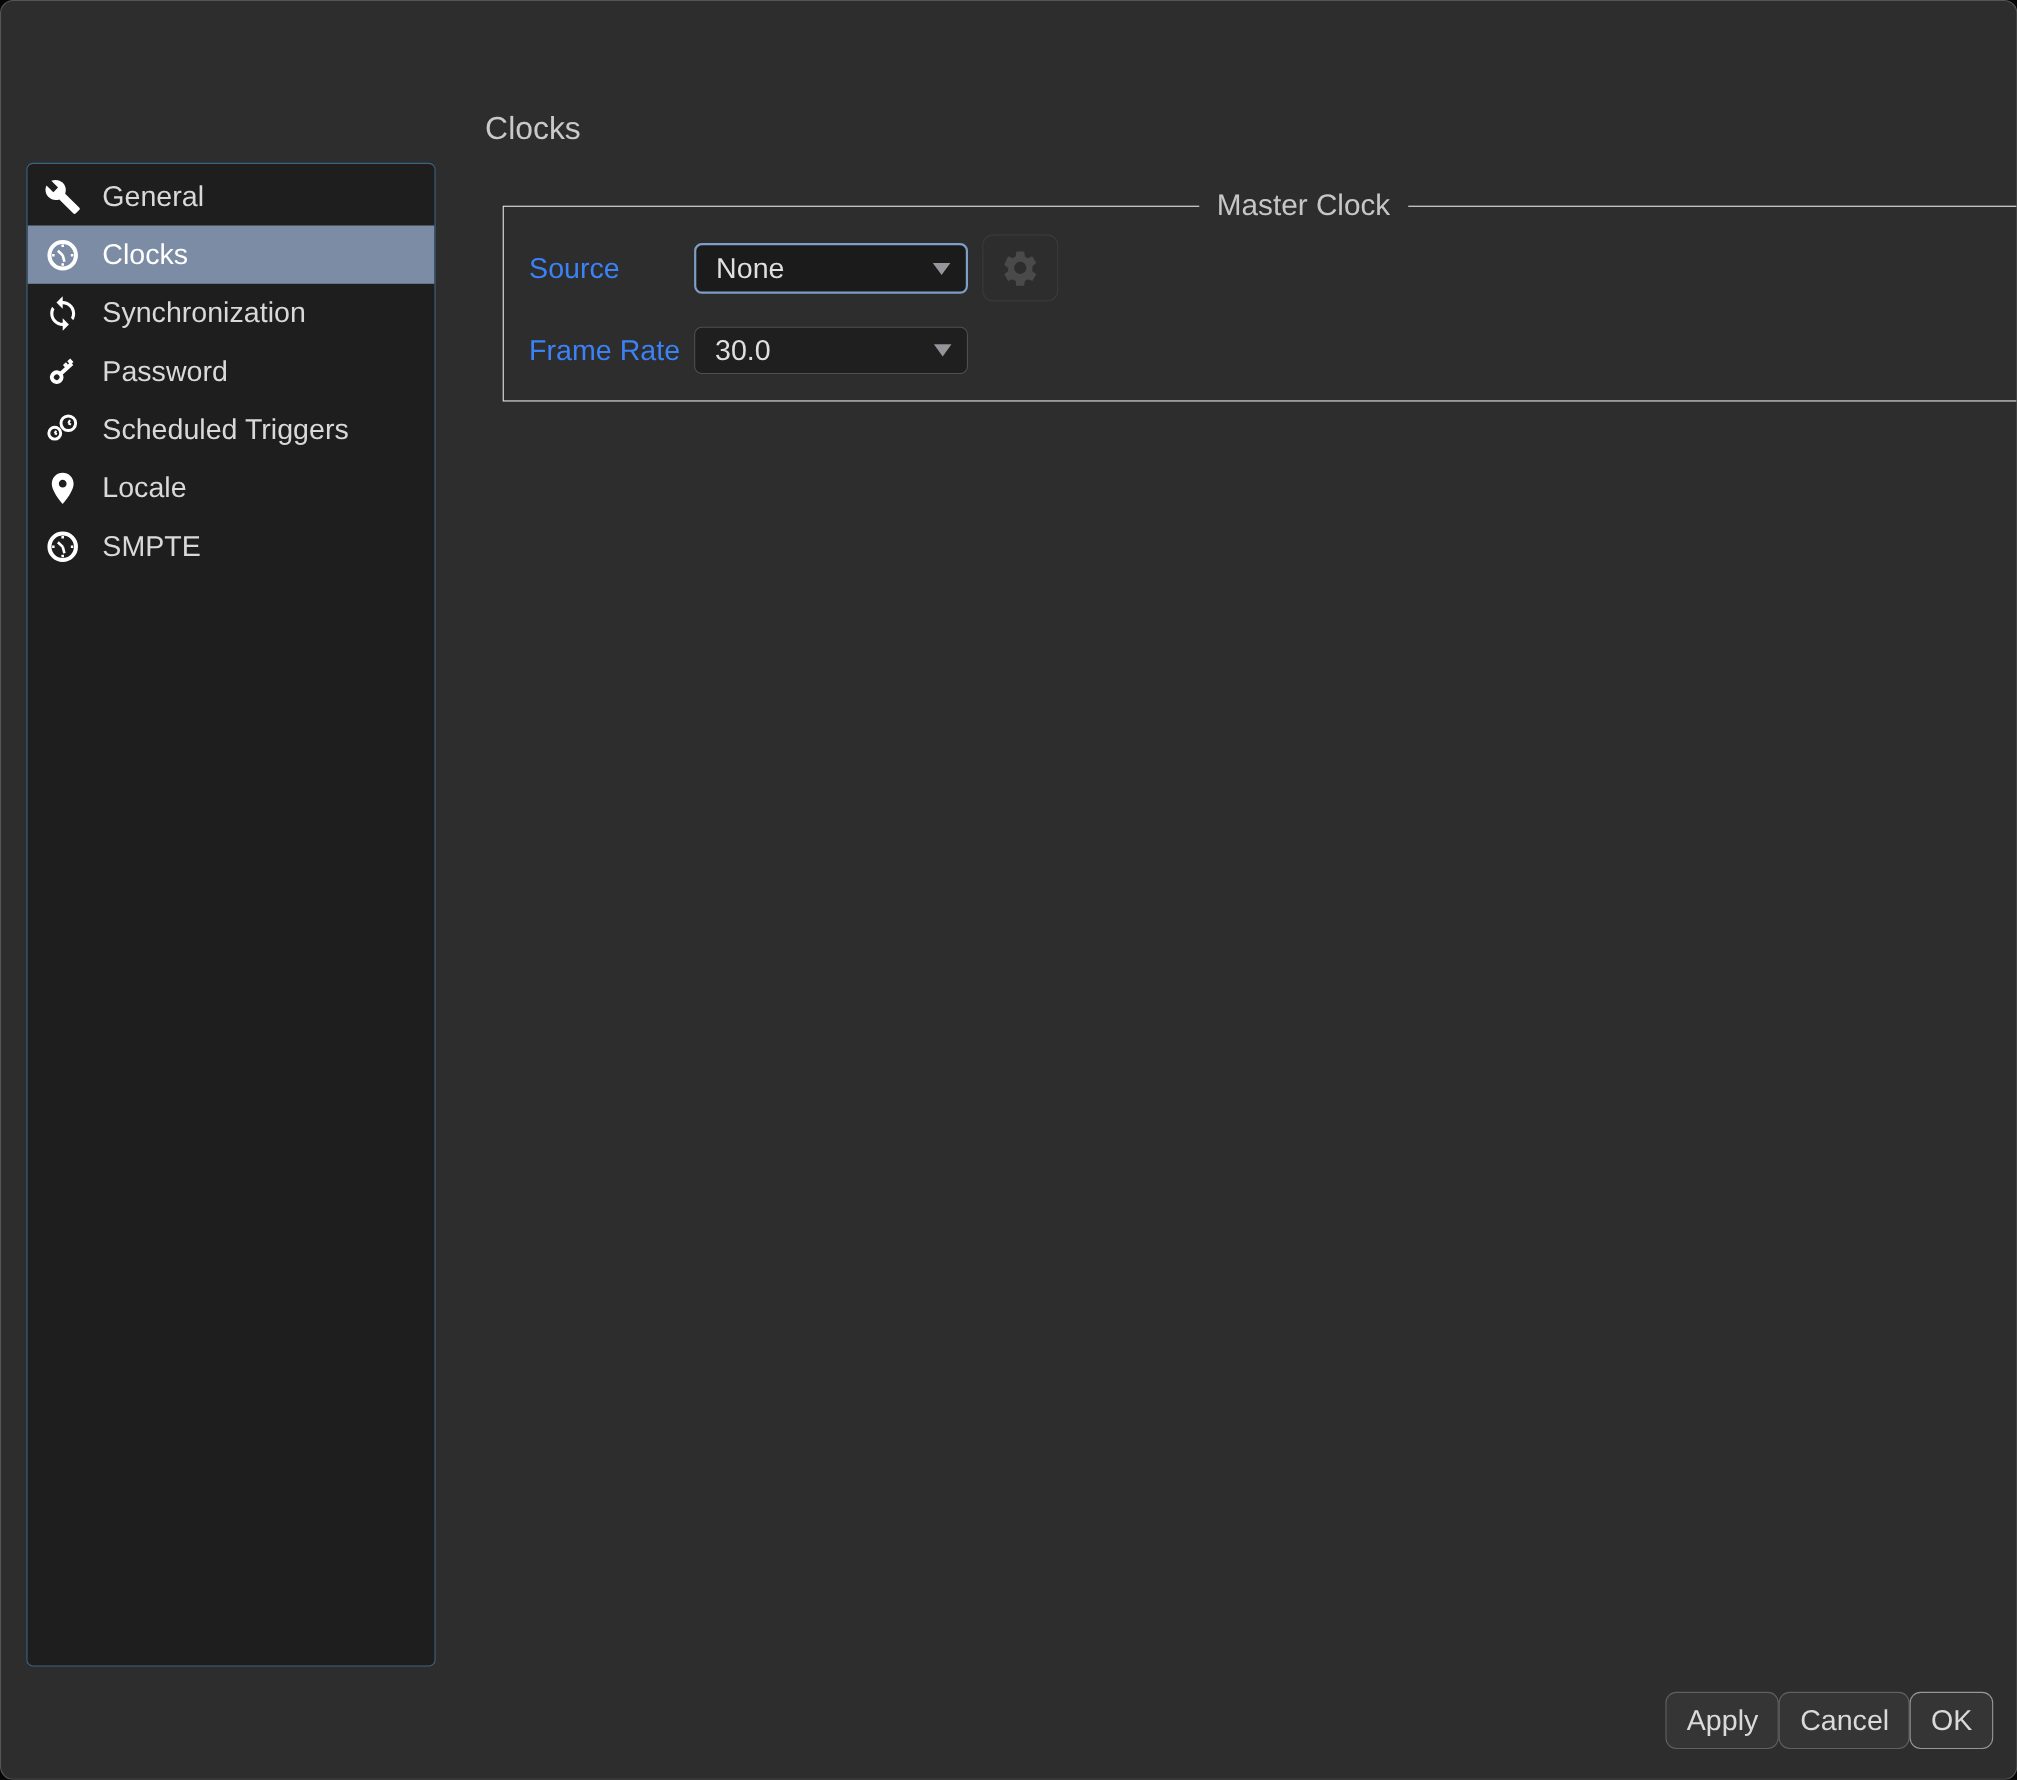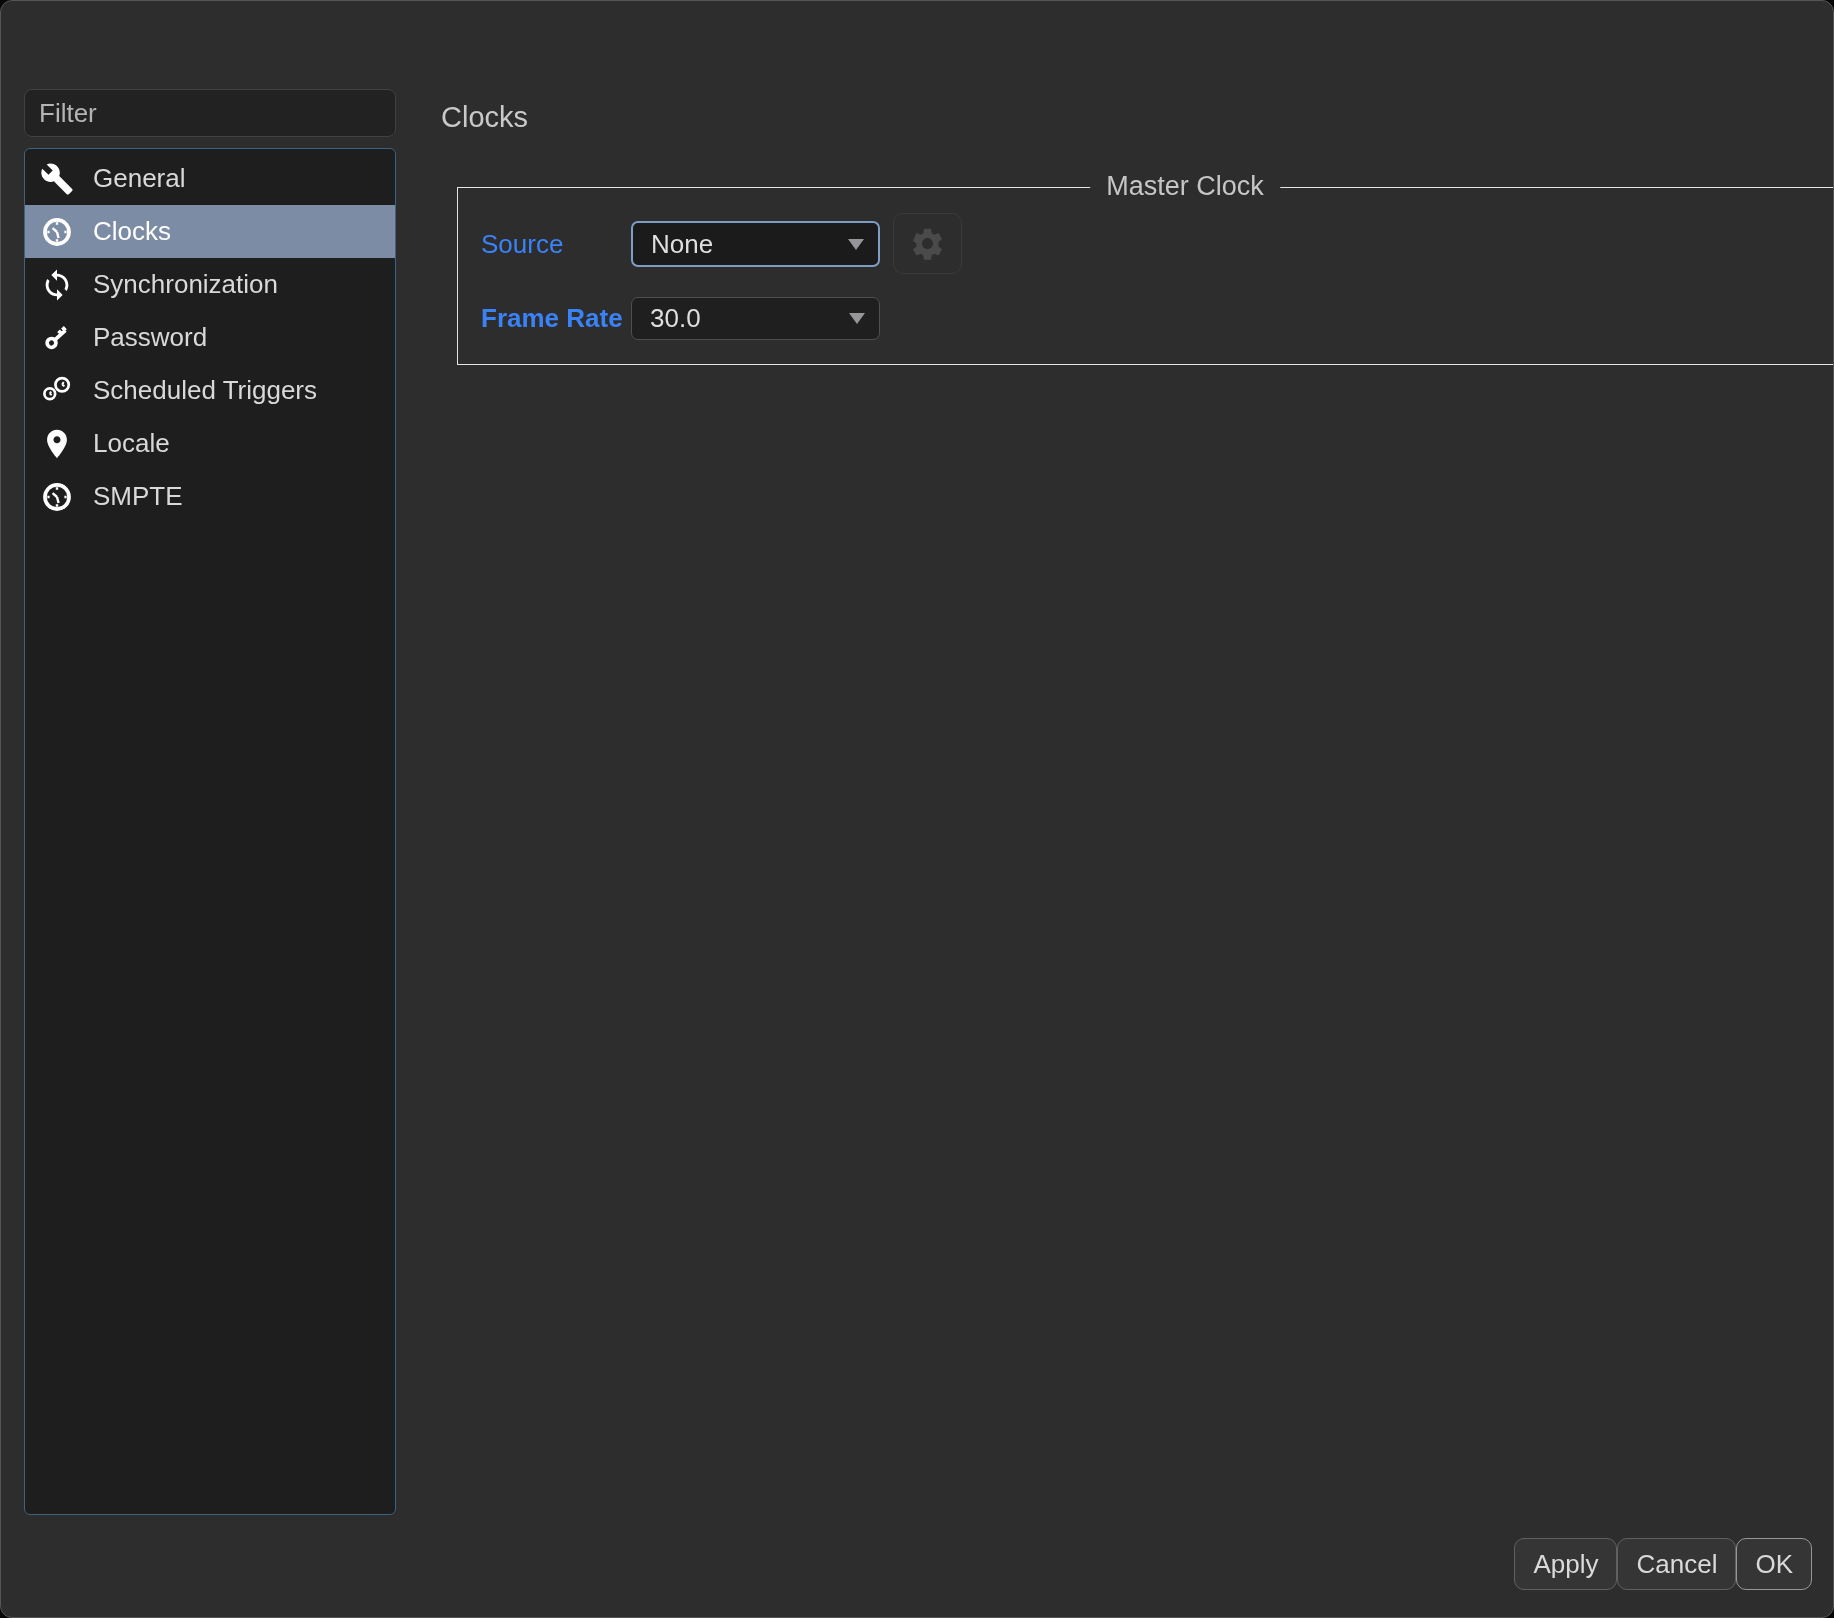--- a/index.html
+++ b/index.html
@@ -69,21 +69,21 @@
   .group-title {
     position:absolute; top:-17px; left:50%; transform:translateX(-50%);
     background:#2d2d2d; padding:0 16px;
     font-size:27px; color:#c6c6c6; white-space:nowrap;
   }
   .field-label {
     position:absolute; left:23px; font-size:26px; color:#3b82f6;
     display:flex; align-items:center; white-space:nowrap;
   }
   .lbl-source { top:33px; height:46px; }
-  .lbl-frame  { top:109px; height:43px;font-weight:bold; }
+  .lbl-frame  { top:109px; height:43px; }
   .dropdown {
     position:absolute; left:173px;
     display:flex; align-items:center;
     color:#dfdfdf; font-size:26px; padding:0 18px; cursor:default;
   }
   .dd-source {
     top:33px; width:249px; height:46px;
     background:#1b1b1b; border:2px solid #7e9ec6; border-radius:7px;
   }
   .dd-frame {
@@ -110,21 +110,20 @@
     color:#dadada; font-size:26px; font-family:inherit;
   }
   .btn.default { border-color:#979797; }
 </style>
 </head>
 <body>
 
 <div class="window">
 
 
-  <input class="filter" type="text" placeholder="Filter" style="">
 
   <div class="nav" id="nav">
       <div class="nav-item">
         <span class="icon">
           <svg viewBox="0 0 24 24" fill="#ffffff">
             <path d="M22.7 19l-9.1-9.1c.9-2.3.4-5-1.5-6.9-2-2-5-2.4-7.4-1.3L9 6 6 9 1.6 4.7C.4 7.1.9 10.1 2.9 12.1c1.9 1.9 4.6 2.4 6.9 1.5l9.1 9.1c.4.4 1 .4 1.4 0l2.3-2.3c.5-.4.5-1.1.1-1.4z"></path>
           </svg>
         </span>
         <span class="label">General</span>
       </div>

